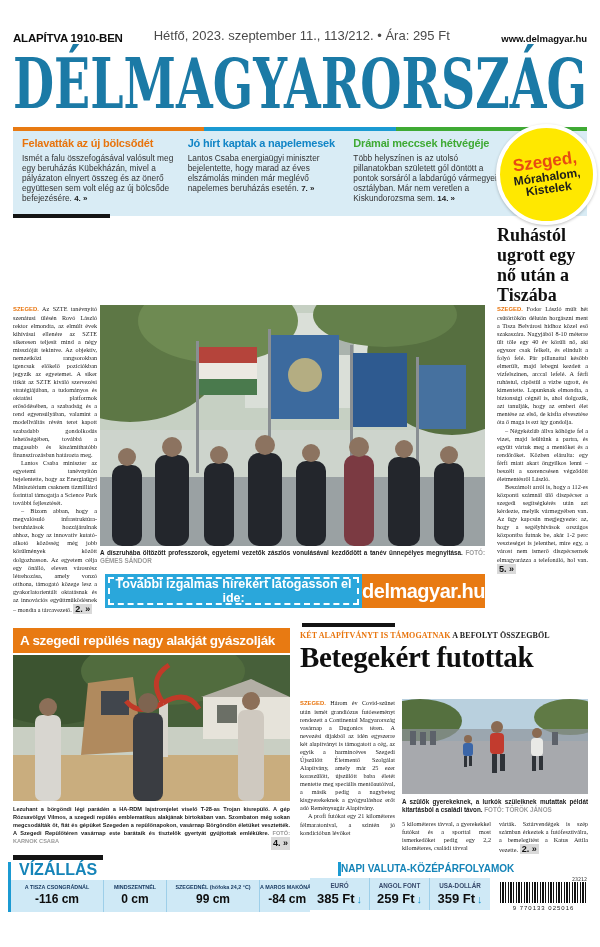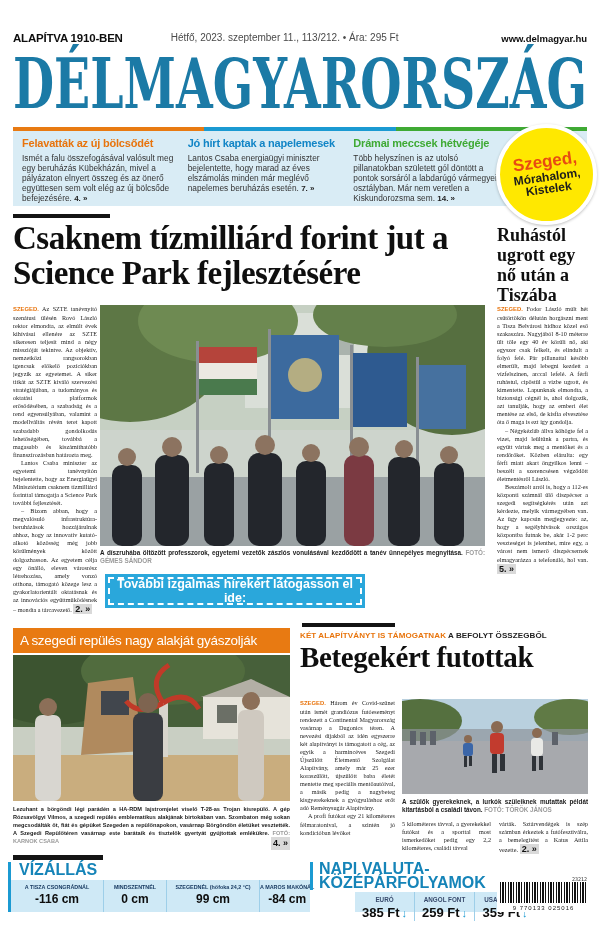--- a/index.html
+++ b/index.html
@@ -1,27 +1,27 @@
 <!DOCTYPE html>
 <html lang="hu"><head>
 <meta charset="utf-8">
 <style>
   html,body{margin:0;padding:0;background:#e9e9e9;}
   .page{position:relative;width:600px;height:947px;background:#fff;overflow:hidden;
         font-family:"Liberation Sans",sans-serif;color:#111;}
   
   .topbar{position:absolute;left:13px;right:13px;top:28px;height:16px;display:flex;align-items:flex-end;gap:24px;}
   .founded{font-weight:900;font-size:11.5px;letter-spacing:-.2px;color:#0d0d0d;}
-  .issue{font-size:10px;color:#4a4a4a;margin-left:24px;padding-bottom:1px;text-align:right;}
+  .issue{font-size:13px;color:#4a4a4a;margin-left:7px;padding-bottom:1px;text-align:right;}
   .website{margin-left:auto;font-weight:900;font-size:9.5px;color:#0d0d0d;}
   
   .masthead{position:absolute;left:13px;top:44px;width:574px;height:80px;}
   .masthead text{font-family:"DejaVu Serif",serif;font-weight:bold;fill:#1b7aa6;}
   
-  .teasers{position:absolute;left:13px;top:127px;width:574px;height:79px;background:#d9ecf5;}
+  .teasers{position:absolute;left:13px;top:127px;width:574px;height:89px;background:#d9ecf5;}
   .abar{position:absolute;top:0;height:4px;}
   .abar.o{left:0;width:191px;background:#e87a12;}
   .abar.b{left:191px;width:192px;background:#1b9ad2;}
   .abar.g{left:383px;width:191px;background:#3faa34;}
   .t-grid{position:absolute;left:9px;right:80px;top:11px;bottom:4px;display:grid;
           grid-template-columns:1fr 1fr 1fr;grid-gap:12px;}
   .t-title{margin:0 0 3px 0;font-size:11px;line-height:1.05;font-weight:800;letter-spacing:-.2px;}
   .t-title.o{color:#e8740c;} .t-title.b{color:#1285c6;} .t-title.g{color:#3faa34;}
   .t-text{margin:0;font-size:8.3px;line-height:1.22;color:#333;}
   .t-page{font-weight:800;color:#222;font-size:8px;}
@@ -60,45 +60,45 @@
   
   .promo{position:absolute;left:105px;top:574px;width:380px;height:34px;display:flex;}
   .promo-blue{width:260px;background:#2aa7db;padding:3px;box-sizing:border-box;}
   .promo-blue-in{border:2px dashed #fff;height:100%;box-sizing:border-box;display:flex;
                  align-items:center;justify-content:center;text-align:center;
                  color:#fff;font-weight:800;font-size:12.5px;line-height:1.12;}
   .promo-orange{flex:1;background:#e87a12;display:flex;align-items:center;justify-content:center;
                 color:#fff;font-weight:900;font-size:20px;letter-spacing:-.5px;}
   
   .avia-bar{position:absolute;left:13px;top:628px;width:277px;height:25px;background:#e87a12;}
-  .avia-bar span{display:block;color:#fff;font-weight:400;font-size:13.5px;line-height:25px;
+  .avia-bar span{display:block;color:#fff;font-weight:700;font-size:13.5px;line-height:25px;
                  padding-left:7px;letter-spacing:-.3px;white-space:nowrap;border-radius:10px;}
   .avia-cap{left:13px;top:805px;width:277px;font-size:5.6px;line-height:1.45;}
   
   .kicker{position:absolute;left:300px;top:631px;width:288px;margin:0;font-size:8px;
-          font-weight:800;letter-spacing:.1px;}
+          font-weight:800;letter-spacing:.1px;font-family:Liberation Serif, serif;}
   .kicker .ko{color:#e8740c;} .kicker .kb{color:#222;}
   .run-cap{left:402px;top:798px;width:186px;}
   .run-cont{position:absolute;left:402px;top:820px;width:186px;display:flex;gap:8px;}
   .run-cont .body{width:89px;height:58px;}
   
   .info-h{font-weight:900;color:#1584b8;margin:0;}
   .water{position:absolute;left:8px;top:862px;width:302px;border-left:3px solid #1b9ad2;
          padding-left:0;box-sizing:border-box;}
   .water .info-h{font-size:16px;line-height:16px;padding-left:8px;}
   .panel{background:#cfe9f6;display:grid;margin-top:2px;}
   .water .panel{grid-template-columns:93px 63px 93px 1fr;height:32px;}
   .cell{display:flex;flex-direction:column;align-items:center;justify-content:flex-start;
         padding-top:3px;border-right:1px solid #9ecfe9;}
   .cell:last-child{border-right:none;}
   .st-name{font-size:5.4px;line-height:9px;font-weight:800;color:#14365e;white-space:nowrap;}
   .st-val{font-size:12px;line-height:15px;font-weight:900;color:#0d0d0d;}
   .currency{position:absolute;left:310px;top:862px;width:280px;}
-  .currency .info-h{font-size:16px;line-height:14px;border-left:3px solid #1b9ad2;padding-left:6px;}
-  .curr-box{width:180px;height:20px;grid-template-columns:1fr 1fr 1fr;margin-left:45px;}
+  .currency .info-h{font-size:10px;line-height:14px;border-left:3px solid #1b9ad2;margin-left:28px;}
+  .curr-box{width:180px;height:32px;grid-template-columns:1fr 1fr 1fr;}
   .cu-name{font-size:6.3px;line-height:9px;font-weight:800;color:#37496b;white-space:nowrap;}
   .cu-row{white-space:nowrap;line-height:16px;}
   .cu-val{font-size:13px;font-weight:900;color:#0d0d0d;}
   .cu-arrow{font-size:11px;font-weight:900;color:#1b9ad2;margin-left:2px;}
   
   .barcode{position:absolute;left:497px;top:876px;width:93px;height:36px;background:#fff;}
   .bc-top{position:absolute;top:0;right:3px;font-size:5px;color:#333;font-family:"DejaVu Sans Mono",monospace;}
   .bc-stripes{position:absolute;left:3px;top:6px;width:87px;height:21px;
      background:repeating-linear-gradient(90deg,#111 0 1px,#fff 1px 2px,#111 2px 4px,#fff 4px 5px,#111 5px 6px,#fff 6px 8px);}
   .bc-num{position:absolute;bottom:1px;left:0;right:0;text-align:center;font-size:6px;
@@ -142,21 +142,20 @@
     <div class="badge">
       <div class="badge-in">
         <span class="badge-l1">Szeged,</span>
         <span class="badge-l2">Mórahalom,</span>
         <span class="badge-l3">Kistelek</span>
       </div>
     </div>
   </section>
 
   <div class="rule" style="left:13px;top:214px;width:97px;height:4px;"></div>
-  <h1 class="lead-h">Csaknem tízmilliárd forint jut a Science Park fejlesztésére</h1>
   <h2 class="side-h">Ruhástól ugrott egy nő után a Tiszába</h2>
 
   <div class="lead-col body">
     <p><span class="dl">SZEGED.</span> <span>Az SZTE tanévnyitó szenátusi ülésén Rovó László rektor elmondta, az elmúlt évek kihívásai ellenére az SZTE sikeresen teljesít mind a négy misszióját tekintve. Az objektív, nemzetközi rangsorokban igencsak előkelő pozíciókban jegyzik az egyetemet. A siker titkát az SZTE kiváló szervezési stratégiájában, a tudományos és oktatási platformok erősödésében, a szabadság és a rend egyensúlyában, valamint a modellváltás révén teret kapott szabadabb gondolkodás lehetőségében, továbbá a magasabb és kiszámíthatóbb finanszírozásban határozta meg.</span></p>
     <p>Lantos Csaba miniszter az egyetemi tanévnyitón bejelentette, hogy az Energiaügyi Minisztérium csaknem tízmilliárd forinttal támogatja a Science Park további fejlesztését.</p>
     <p><span>– Bízom abban, hogy a megvalósuló infrastruktúra-beruházások hozzájárulnak ahhoz, hogy az innovatív kutató-alkotó közösség még jobb körülmények között dolgozhasson. Az egyetem célja egy önálló, eleven városrész létrehozása, amely vonzó otthona, támogató közege lesz a gyakorlatorientált oktatásnak és az innovációs együttműködésnek – mondta a tárcavezető.</span> <span class="pageref">2. »</span></p>
   </div>
 
   <svg class="photo" style="left:100px;top:305px;" width="385" height="241" viewBox="0 0 385 241">
     <rect width="385" height="241" fill="#cdd4cc"></rect>
@@ -203,20 +202,21 @@
   </svg>
   <p class="cap" style="left:100px;top:549px;width:385px;">
     <span>A díszruhába öltözött professzorok, egyetemi vezetők zászlós vonulásával kezdődött a tanév ünnepélyes megnyitása.</span>
     <span class="credit">FOTÓ: GÉMES SÁNDOR</span>
   </p>
 
   <div class="promo">
     <div class="promo-blue">
       <div class="promo-blue-in">További izgalmas hírekért látogasson el ide:</div>
     </div>
+    <div class="promo-orange">delmagyar.hu</div>
   </div>
 
   <div class="side-col body">
     <p><span class="dl">SZEGED.</span> <span>Fodor László múlt hét csütörtökön délután horgászni ment a Tisza Belvárosi hídhoz közel eső szakaszára. Nagyjából 8-10 méterre ült tőle egy 40 év körüli nő, aki egyszer csak felkelt, és elindult a folyó felé. Pár pillanattal később elmerült, majd lebegni kezdett a vízfelszínen, arccal lefelé. A férfi ruhástul, cipőstül a vízbe ugrott, és kimentette. Lapunknak elmondta, a biztonsági cégnél is, ahol dolgozik, azt tanulják, hogy az emberi élet mentése az első, de kisfia elvesztése óta ő maga is ezt így gondolja.</span></p>
     <p>– Négykézláb állva köhögte fel a vizet, majd leültünk a partra, és együtt vártuk meg a mentőket és a rendőröket. Közben elárulta: egy férfi miatt akart öngyilkos lenni – beszélt a szerencsésen végződött életmentésről László.</p>
     <p><span>Beszámolt arról is, hogy a 112-es központi számnál ülő diszpécser a szegedi segítségkérés után azt kérdezte, melyik vármegyében van. Az ügy kapcsán megjegyezte: az, hogy a segélyhívások országos központba futnak be, akár 1-2 perc veszteséget is jelenthet, mire egy, a várost nem ismerő diszpécsernek elmagyarázza a telefonáló, hol van.</span> <span class="pageref">5. »</span></p>
   </div>
 
   <div class="avia-bar">
     <span>A szegedi repülés nagy alakját gyászolják</span>

